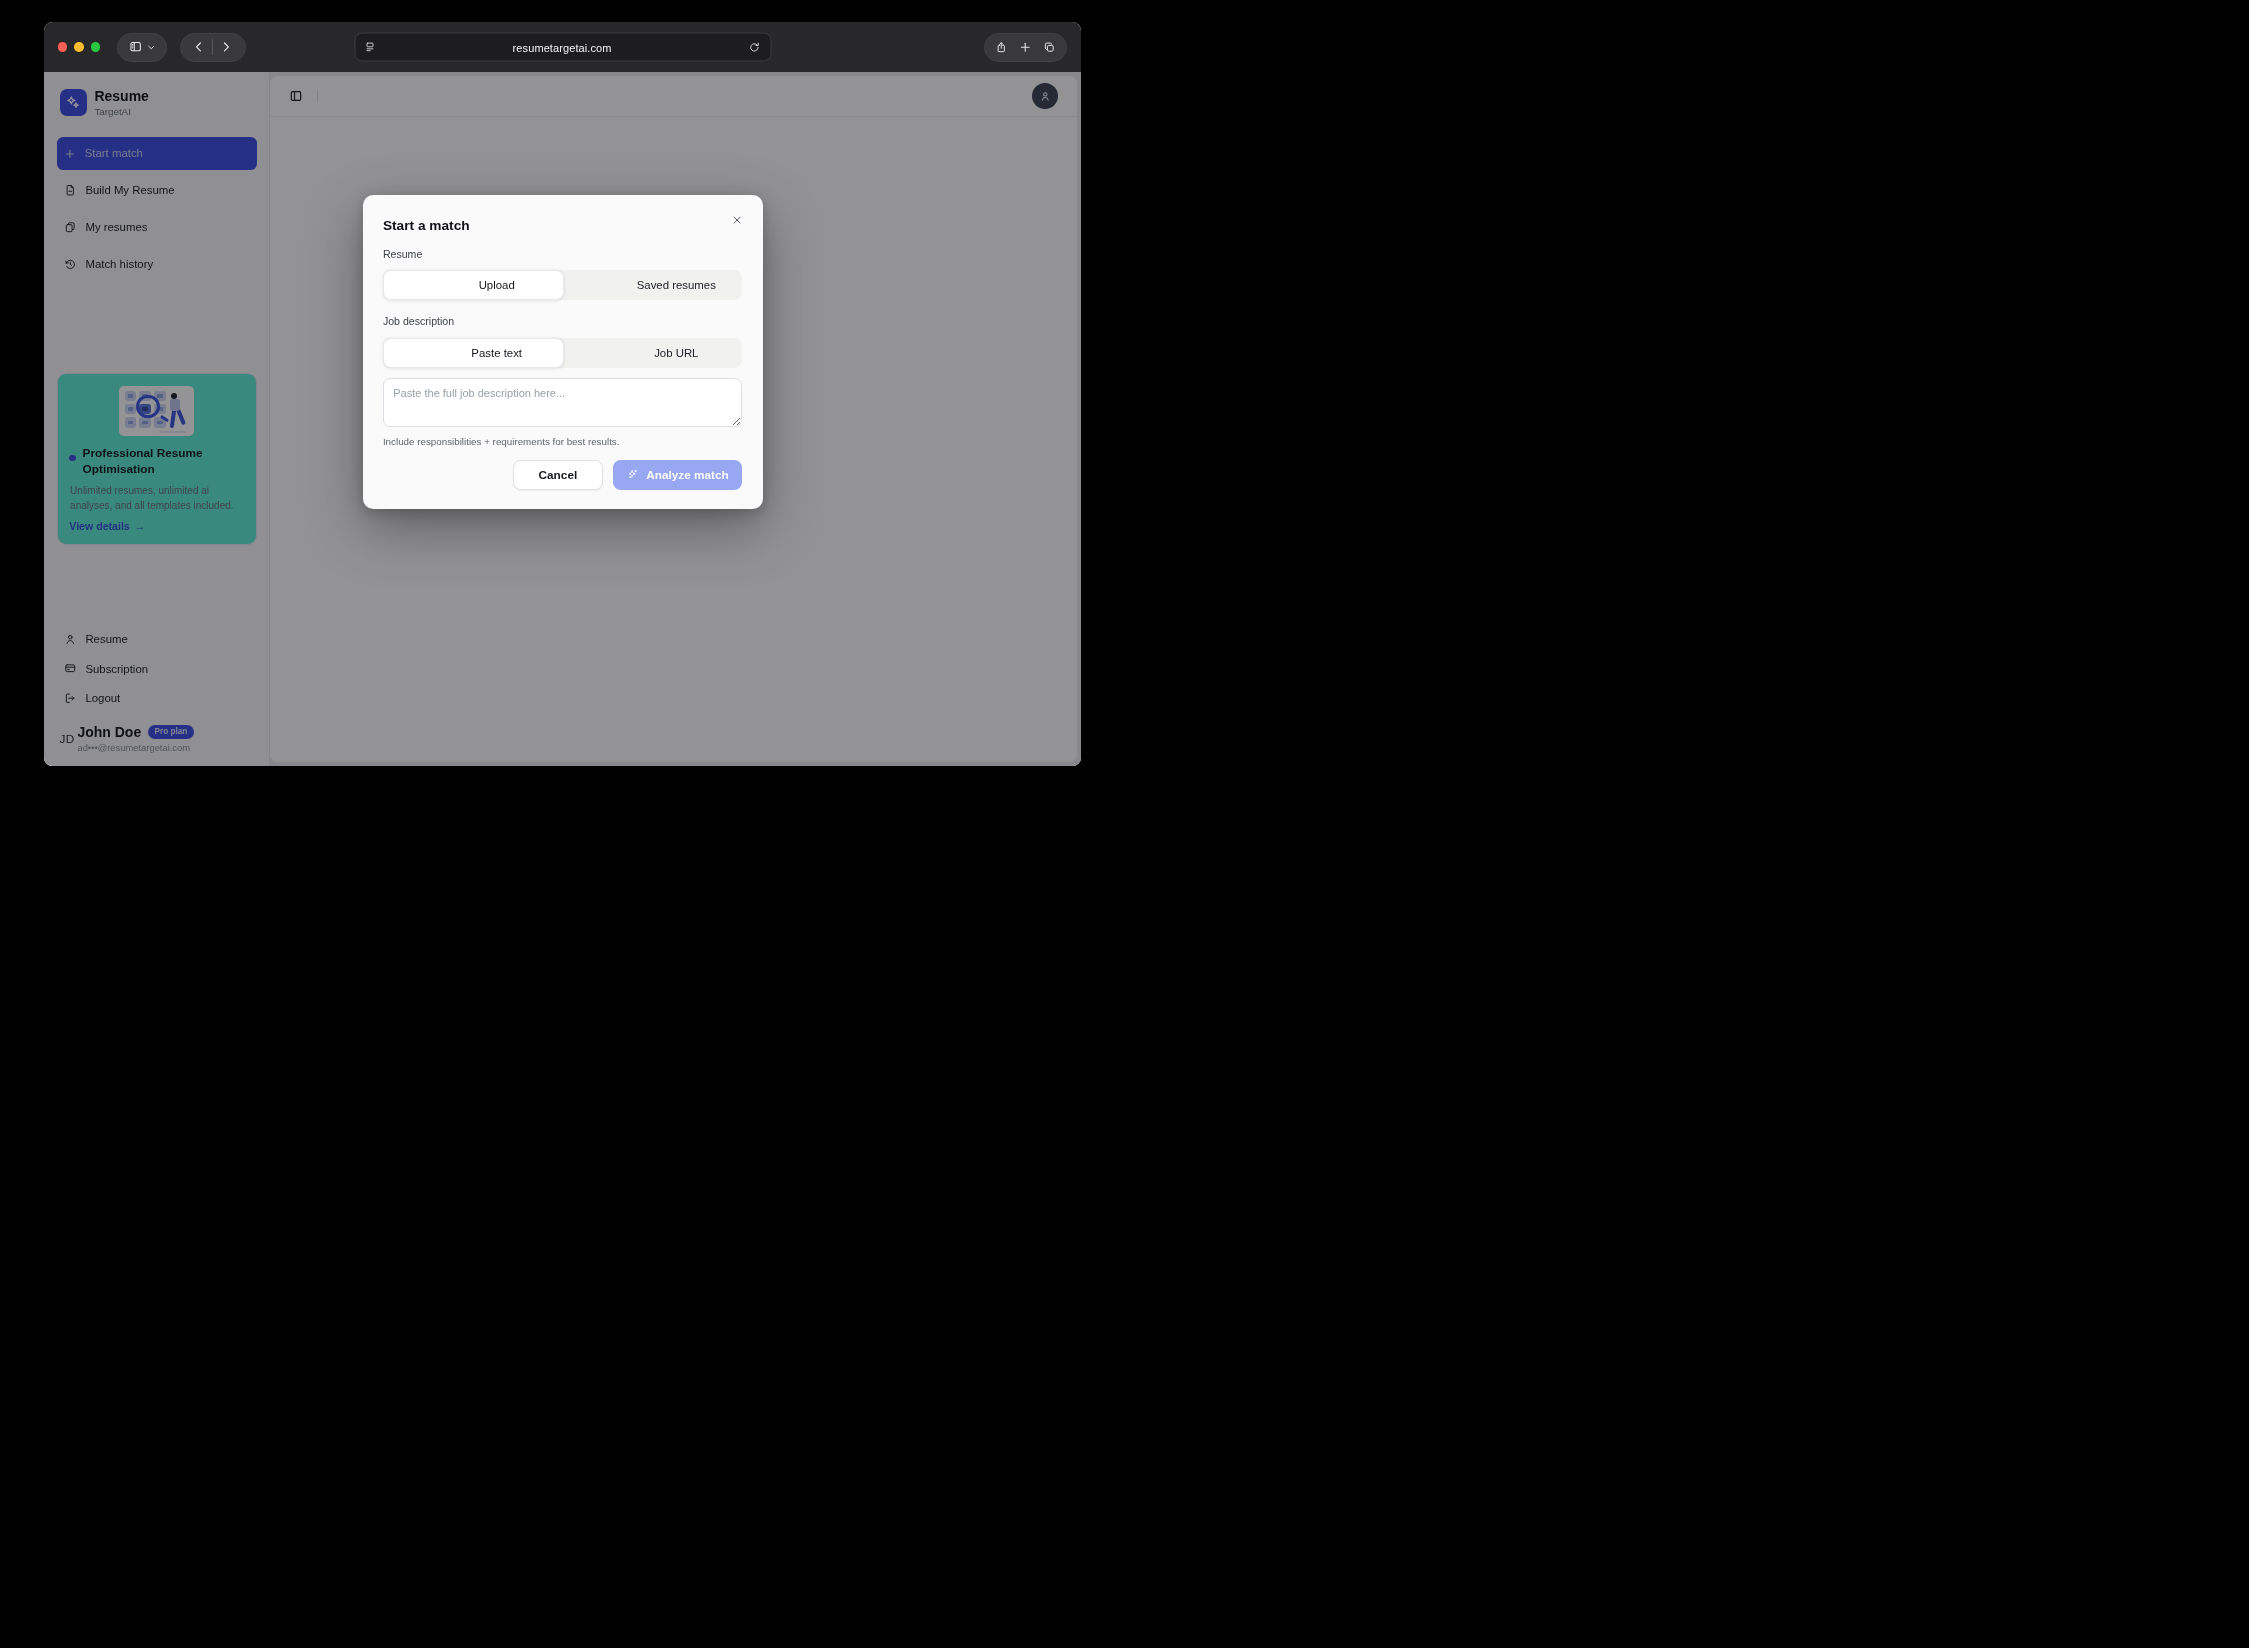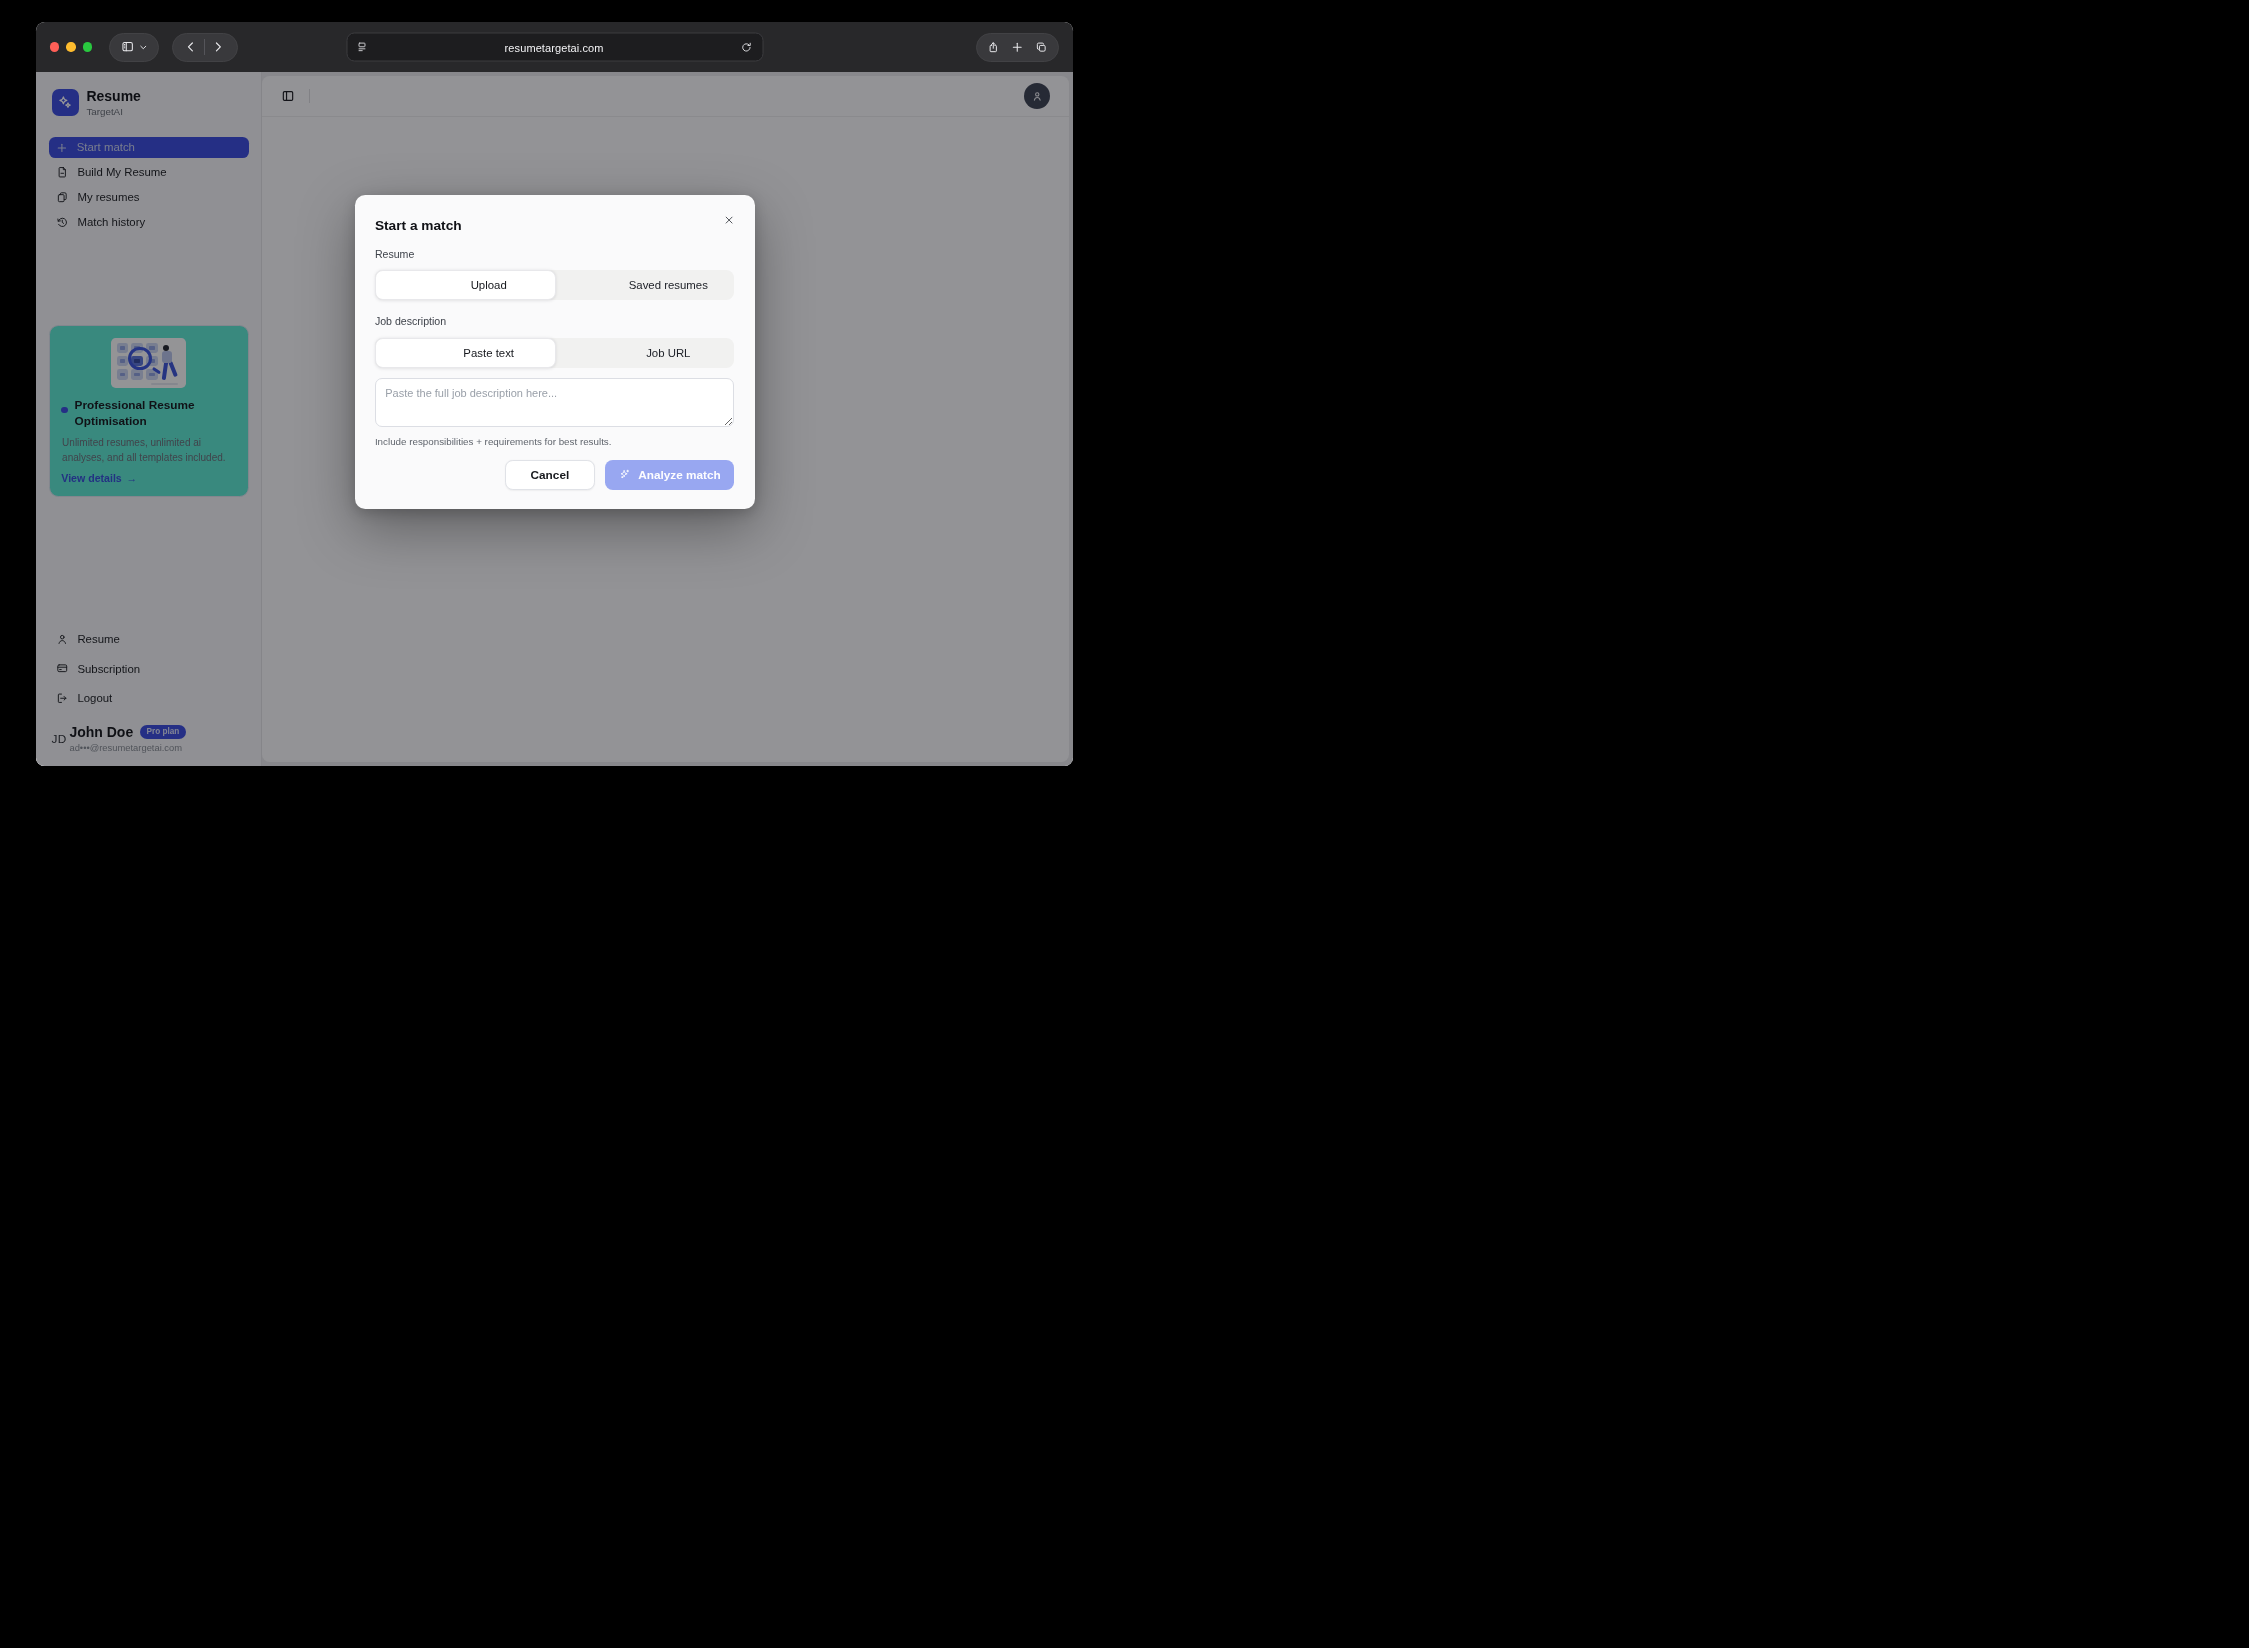--- a/index.html
+++ b/index.html
@@ -3,21 +3,21 @@
 <meta charset="utf-8">
 <style>
   * { margin:0; padding:0; box-sizing:border-box; }
   html,body { background:#000; }
   body{
     width:1125px; height:824px; position:relative; overflow:hidden;
     font-family:"Liberation Sans","DejaVu Sans",sans-serif;
     -webkit-font-smoothing:antialiased;
   }
   .window{
-    position:absolute; left:36px; top:22px; width:1037px; height:744px;
+    position:absolute; left:44px; top:22px; width:1037px; height:744px;
     border-radius:8.6px; overflow:hidden; background:#f6f7f9;
     display:flex; flex-direction:column;
   }
   
   .chrome{
     height:50px; background:#28282a; flex:0 0 auto;
     display:flex; align-items:center; padding:0 14px; position:relative;
   }
   .lights{ display:flex; gap:7px; align-items:center; }
   .light{ width:9.4px; height:9.4px; border-radius:50%; border:none; }
@@ -47,21 +47,21 @@
   }
   .logo-row{ display:flex; gap:7.8px; align-items:center; margin:6.3px 0 0 3.1px; }
   .logo-tile{
     width:27px; height:27px; border-radius:7px; background:#3b4ce0; color:#fff;
     display:flex; align-items:center; justify-content:center; position:relative;
   }
   .brand-name{ font-size:14px; font-weight:800; color:#101218; line-height:1.05; }
   .brand-sub{ font-size:9.8px; color:#696e77; margin-top:1.6px; }
   .nav{ margin-top:20.4px; display:flex; flex-direction:column; gap:3.9px; }
   .nav-item{
-    height:21px; border-radius:6.3px; display:flex; align-items:center; gap:8.6px;
+    height:33px; border-radius:6.3px; display:flex; align-items:center; gap:8.6px;
     padding:0 7.8px; font-size:11.4px; color:#1b1d22; border:none; background:none;
     cursor:pointer; text-align:left; width:100%;
   }
   .nav-item .nic{ color:#24262c; }
   .nav-item.active{ background:#3b4ce0; color:#ccd4ee; }
   .nav-item.active .nic{ color:#ccd4ee; }
   
   .promo{
     margin-top:92px; border-radius:9.4px; background:#5eead4; border:0.8px solid #e0e4f0;
     padding:11px 11.8px 11px; 

